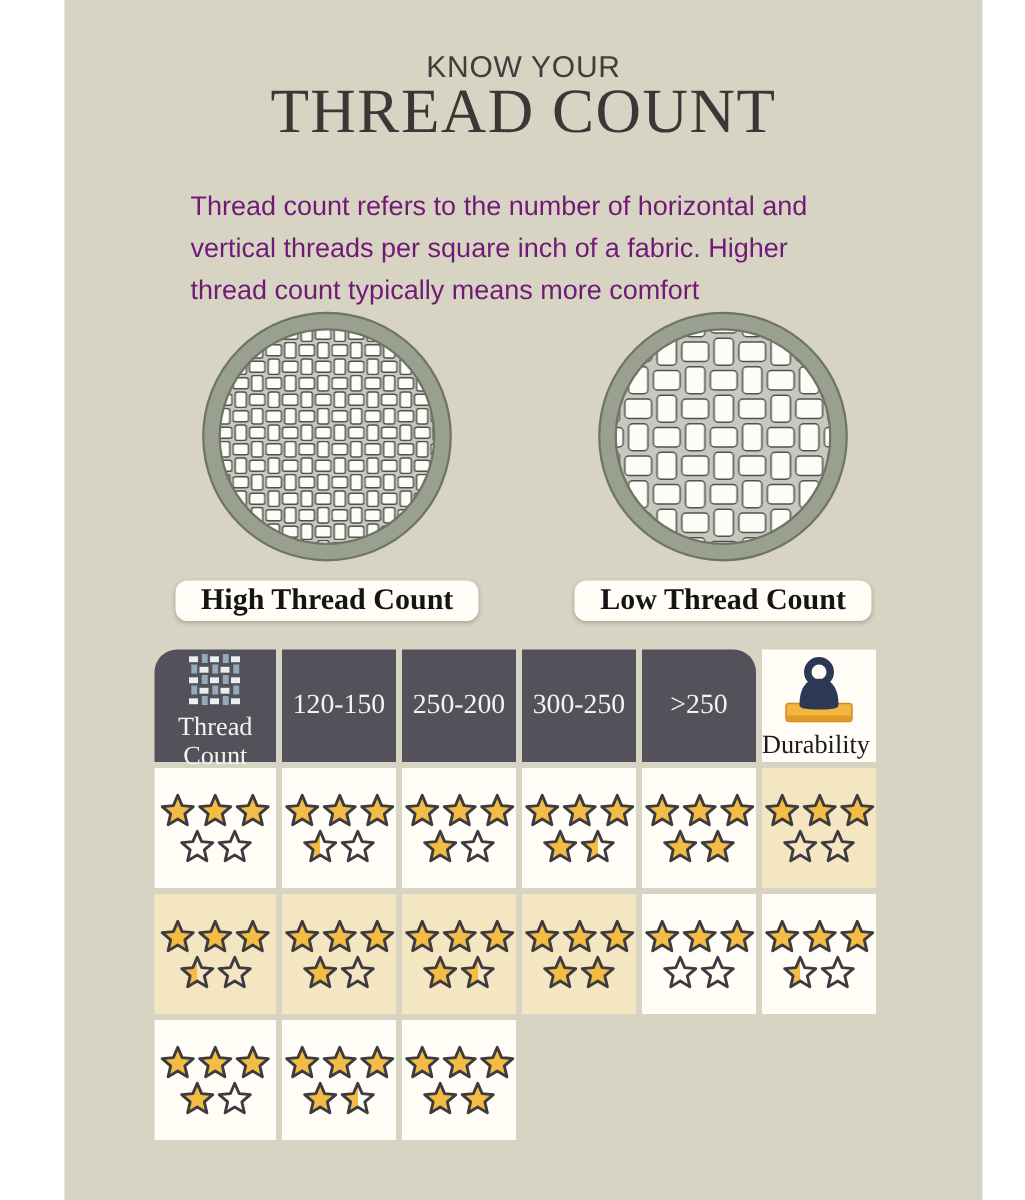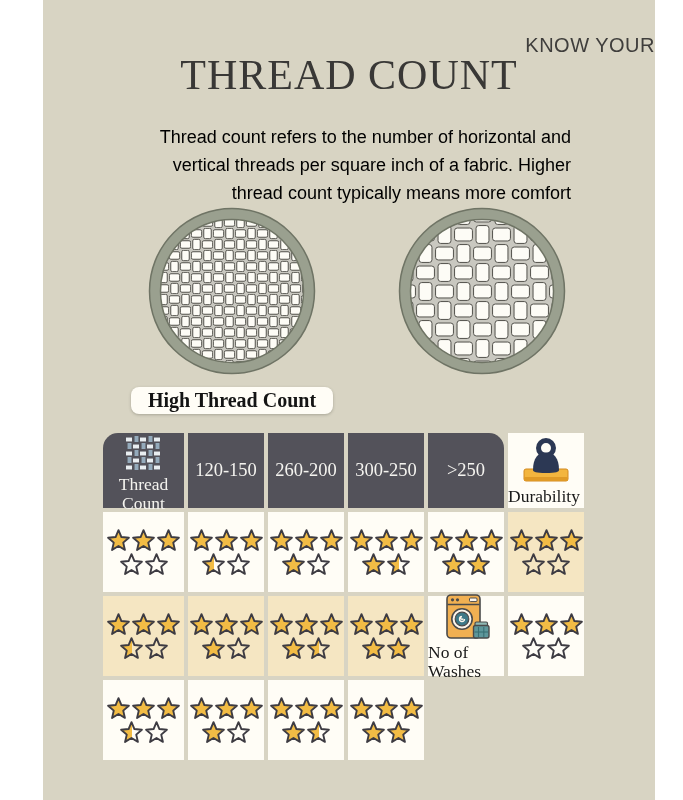--- a/index.html
+++ b/index.html
@@ -1,26 +1,26 @@
 <!DOCTYPE html>
 <html style="--page-margin: #ffffff; --background: #d8d4c3; --title-text: #393836; --header-cell: #53525a; --header-text: #f4f3ef; --row-plain: #fffdf6; --row-alt: #f5e6c2; --star-fill: #f2bc45; --star-stroke: #3d3b42; --ring: #9aa08f; --ring-edge: #6f7465;"><head>
 <meta charset="utf-8">
 <style>
   *{margin:0;padding:0;box-sizing:border-box}
   html,body{width:683px;height:800px}
   body{font-family:"Liberation Sans",sans-serif;background:#fff}
   .page{position:relative;width:683px;height:800px;background:var(--page-margin,#ffffff);overflow:hidden}
   .panel{position:absolute;left:43px;top:0;width:612px;height:800px;background:var(--background,#d8d4c3)}
-  .kicker{position:absolute;top:34px;left:0;width:100%;text-align:right;
+  .kicker{position:absolute;top:34px;left:0;width:100%;text-align:center;
           font-size:20px;letter-spacing:.5px;color:#3f3e3c}
   .title{position:absolute;top:51px;left:0;width:100%;text-align:center;
          font-family:"Liberation Serif",serif;font-size:42px;font-weight:400;
          color:var(--title-text,#393836);letter-spacing:1px}
   .description{position:absolute;top:124px;left:50%;transform:translateX(-50%);width:444px;
-               text-align:right;font-size:18px;line-height:1.55;color:#000000}
+               text-align:left;font-size:18px;line-height:1.55;color:#701a75}
   .samples{position:absolute;top:206px;left:0;width:100%;display:flex;justify-content:center;gap:64px}
   .sample{display:flex;flex-direction:column;align-items:center}
   .weave{width:170px;height:170px;line-height:0}
   .pill{margin-top:11px;background:#fffdf6;border-radius:8px;padding:2px 17px;
         font-family:"Liberation Serif",serif;font-weight:700;font-size:20px;color:#141414;
         box-shadow:0 1px 3px rgba(60,60,50,.3);white-space:nowrap}
   .table{position:absolute;top:433px;left:60px;display:grid;
          grid-template-columns:81px repeat(5,76px);grid-template-rows:75px 80px 80px 80px;gap:4px}
   .cell{display:flex;flex-direction:column;align-items:center;justify-content:center}
   .cell.header{background:var(--header-cell,#53525a);color:var(--header-text,#fff);
@@ -71,20 +71,21 @@
                   <rect width="38" height="38" fill="#c9c8c0"></rect>
                   <rect x="0.57" y="3.04" width="17.86" height="12.92" rx="2.66" fill="#fdfcf6" stroke="#52514b" stroke-width="1"></rect>
                   <rect x="22.04" y="0.57" width="12.92" height="17.86" rx="2.66" fill="#fdfcf6" stroke="#52514b" stroke-width="1"></rect>
                   <rect x="3.04" y="19.57" width="12.92" height="17.86" rx="2.66" fill="#fdfcf6" stroke="#52514b" stroke-width="1"></rect>
                   <rect x="19.57" y="22.04" width="17.86" height="12.92" rx="2.66" fill="#fdfcf6" stroke="#52514b" stroke-width="1"></rect>
                 </pattern>
               </defs>
               <circle cx="85" cy="85" r="82.5" fill="#9aa08f" stroke="#6f7465" stroke-width="1.5"></circle>
               <circle cx="85" cy="85" r="71.5" fill="url(#wv1)" stroke="#6f7465" stroke-width="1.5"></circle>
             </svg></div>
+        <figcaption class="pill">Low Thread Count</figcaption>
       </figure>
     </div>
 
     <div class="table">
         <div class="cell header corner">
           <span class="icon"><svg width="41" height="39" viewBox="0 0 41 39">
               <rect x="3" y="3.54" width="6" height="3.9200000000000004" fill="#e9eef1"></rect>
               <rect x="11.54" y="2" width="3.9200000000000004" height="6" fill="#94aabb"></rect>
               <rect x="17" y="3.54" width="6" height="3.9200000000000004" fill="#e9eef1"></rect>
               <rect x="25.54" y="2" width="3.9200000000000004" height="6" fill="#94aabb"></rect>
@@ -106,21 +107,21 @@
               <rect x="32.54" y="23" width="3.9200000000000004" height="6" fill="#94aabb"></rect>
               <rect x="3" y="31.54" width="6" height="3.9200000000000004" fill="#e9eef1"></rect>
               <rect x="11.54" y="30" width="3.9200000000000004" height="6" fill="#94aabb"></rect>
               <rect x="17" y="31.54" width="6" height="3.9200000000000004" fill="#e9eef1"></rect>
               <rect x="25.54" y="30" width="3.9200000000000004" height="6" fill="#94aabb"></rect>
               <rect x="31" y="31.54" width="6" height="3.9200000000000004" fill="#e9eef1"></rect>
             </svg></span>
           <div class="corner-label">Thread Count</div>
         </div>
         <div class="cell header">120-150</div>
-        <div class="cell header">260-200</div>
+        <div class="cell header">250-200</div>
         <div class="cell header">300-250</div>
         <div class="cell header last">&gt;250</div>
         <div class="cell label">
           <span class="icon"><svg width="54" height="50" viewBox="0 0 54 50">
     <rect x="5" y="33" width="44" height="12" rx="2" fill="#f3b53e" stroke="#d3891f" stroke-width="1"></rect>
     <rect x="5" y="41" width="44" height="4" rx="1.5" fill="#e09a26"></rect>
     <circle cx="27" cy="12" r="7.5" fill="none" stroke="#2c3854" stroke-width="5"></circle>
     <path d="M14 34 C14 22 19 16.5 27 16.5 C35 16.5 40 22 40 34 C40 36 37 37 27 37 C17 37 14 36 14 34 Z" fill="#2c3854"></path>
     </svg></span>
           <div class="row-label-text">Durability</div>
@@ -372,38 +373,20 @@
             <div class="star-row">
               <svg class="star" width="25" height="24" viewBox="0 0 30 29">
                 <polygon points="15.00,2.60 18.53,10.95 27.55,11.72 20.71,17.65 22.76,26.48 15.00,21.80 7.24,26.48 9.29,17.65 2.45,11.72 11.47,10.95" fill="#f2bc45" stroke="#3d3b42" stroke-width="2.3" stroke-linejoin="round"></polygon>
               </svg>
               <svg class="star" width="25" height="24" viewBox="0 0 30 29">
                 <polygon points="15.00,2.60 18.53,10.95 27.55,11.72 20.71,17.65 22.76,26.48 15.00,21.80 7.24,26.48 9.29,17.65 2.45,11.72 11.47,10.95" fill="#f2bc45" stroke="#3d3b42" stroke-width="2.3" stroke-linejoin="round"></polygon>
               </svg>
             </div>
           </div>
         </div>
-        <div class="cell label">
-          <span class="icon"><svg width="56" height="50" viewBox="0 0 56 50">
-    <rect x="9" y="3" width="33" height="43" rx="4" fill="#f1b052" stroke="#4a4a4a" stroke-width="1.6"></rect>
-    <line x1="9.5" y1="12.5" x2="41.5" y2="12.5" stroke="#4a4a4a" stroke-width="1.3"></line>
-    <circle cx="14.5" cy="7.8" r="1.6" fill="#4a4a4a"></circle>
-              <circle cx="19.5" cy="7.8" r="1.6" fill="#4a4a4a"></circle>
-    <rect x="31.5" y="6" width="7.5" height="3.6" rx="1" fill="#fdf6ec" stroke="#4a4a4a" stroke-width="1"></rect>
-    <circle cx="24" cy="27" r="10.2" fill="#fdf6ec" stroke="#4a4a4a" stroke-width="1.6"></circle>
-    <circle cx="24" cy="27" r="6.8" fill="#3e7988" stroke="#4a4a4a" stroke-width="1.2"></circle>
-    <path d="M26.5 27 a2.5 2.5 0 1 1 -2.5 -2.5 a1.4 1.4 0 1 0 1.2 2.1" stroke="#fdf6ec" stroke-width="1.3" fill="none"></path>
-    <rect x="37" y="30" width="12.5" height="4.5" rx="1.4" fill="#8fb8b4" stroke="#4a4a4a" stroke-width="1.2"></rect>
-    <rect x="35.5" y="33.5" width="15.5" height="12.5" rx="2" fill="#5e979b" stroke="#4a4a4a" stroke-width="1.4"></rect>
-    <line x1="40.5" y1="35" x2="40.5" y2="45" stroke="#3a6f74" stroke-width="1.1"></line>
-    <line x1="45.8" y1="35" x2="45.8" y2="45" stroke="#3a6f74" stroke-width="1.1"></line>
-    <line x1="36.5" y1="40" x2="50" y2="40" stroke="#3a6f74" stroke-width="1.1"></line>
-    </svg></span>
-          <div class="row-label-text">No of Washes</div>
-        </div>
         <div class="cell rating">
           <div class="stars-rows">
             <div class="star-row">
               <svg class="star" width="25" height="24" viewBox="0 0 30 29">
                 <polygon points="15.00,2.60 18.53,10.95 27.55,11.72 20.71,17.65 22.76,26.48 15.00,21.80 7.24,26.48 9.29,17.65 2.45,11.72 11.47,10.95" fill="#f2bc45" stroke="#3d3b42" stroke-width="2.3" stroke-linejoin="round"></polygon>
               </svg>
               <svg class="star" width="25" height="24" viewBox="0 0 30 29">
                 <polygon points="15.00,2.60 18.53,10.95 27.55,11.72 20.71,17.65 22.76,26.48 15.00,21.80 7.24,26.48 9.29,17.65 2.45,11.72 11.47,10.95" fill="#f2bc45" stroke="#3d3b42" stroke-width="2.3" stroke-linejoin="round"></polygon>
               </svg>
               <svg class="star" width="25" height="24" viewBox="0 0 30 29">

